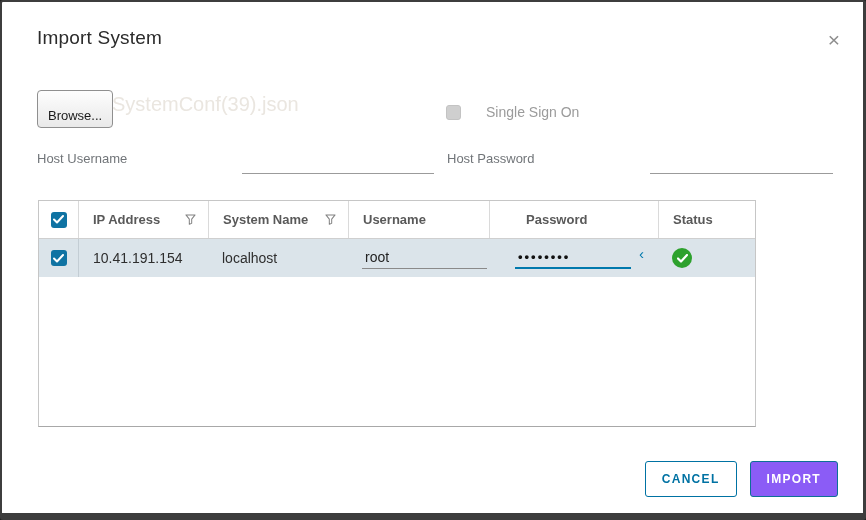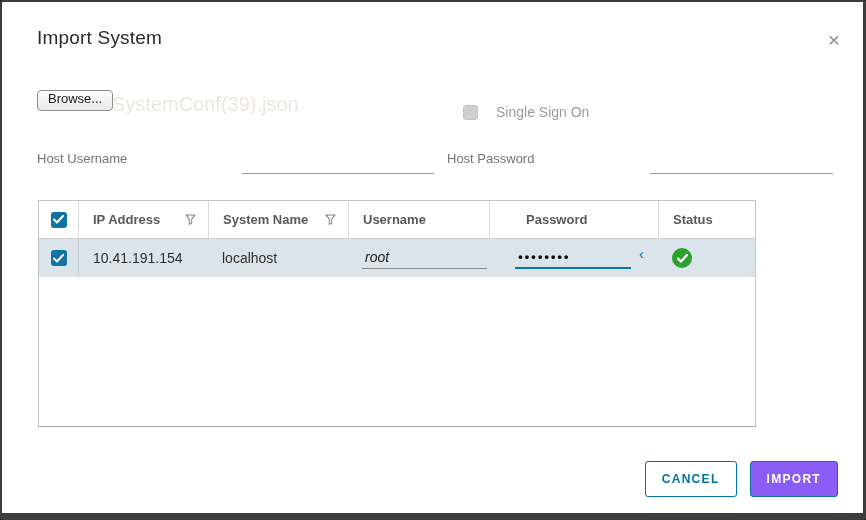--- a/index.html
+++ b/index.html
@@ -11,29 +11,29 @@
   }
   .title {
     position:absolute; left:35px; top:25px;
     font-size:19px; font-weight:400; color:#2b2b2b; letter-spacing:.2px;
   }
   .close {
     position:absolute; right:23px; top:27px; font-size:21px; color:#8d8d8d;
     cursor:pointer; line-height:1;
   }
   .browse-btn {
-    position:absolute; left:35px; top:88px; padding:0 10px 4px;
+    position:absolute; left:35px; top:88px; padding:17px 10px 4px;
     font-size:13px; color:#1a1a1a; font-family:inherit;
     border:1px solid #8f8f8f; border-radius:4px;
     background:linear-gradient(#fdfdfd,#e9e9e9); cursor:pointer;
   }
   .ghost-file {
     position:absolute; left:110px; top:91px; font-size:20px; color:#eae6e0;
   }
-  .sso { position:absolute; left:461px; top:102px; display:flex; align-items:center; gap:18px; }
+  .sso { position:absolute; left:444px; top:102px; display:flex; align-items:center; gap:25px; }
   .sso-box { width:15px; height:15px; background:#cfcfcf; border:1px solid #c3c3c3; border-radius:3px; }
   .sso-label { font-size:14px; color:#9b9b9b; }
   .field-label { position:absolute; top:149px; font-size:13px; color:#717579; }
   .lbl-user { left:35px; }
   .lbl-pass { left:445px; }
   .line-input {
     position:absolute; top:152px; height:20px; background:transparent;
     border:none; border-bottom:1px solid #9b9b9b; font-size:14px; color:#333;
     font-family:inherit; outline:none;
   }
@@ -60,21 +60,21 @@
   .g-data .col-ip { border-left:1px solid #c3cdd4; }
   .g-data .cell { font-size:14px; color:#2e2e2e; }
   .checkbox {
     width:16px; height:16px; background:#0f73a3; border-radius:3px;
     display:flex; align-items:center; justify-content:center; cursor:pointer;
   }
   .funnel-icon { flex:0 0 auto; }
   .cell-input {
     background:transparent; border:none; border-bottom:1px solid #8a8a8a;
     font-size:14px; color:#222; width:125px; height:22px; font-family:inherit;
-    padding:0 0 2px 3px; outline:none;font-style:italic;
+    padding:0 0 2px 3px; outline:none;
   }
   .pass-input {
     width:116px; margin-left:26px; border-bottom:2px solid #0079ad;
     font-size:13px; letter-spacing:2px; font-weight:bold; color:#111;
   }
   .pass-chevron { color:#0079ad; font-size:15px; margin-left:8px; position:relative; top:-5px; cursor:pointer; }
   .status-ok {
     width:20px; height:20px; border-radius:50%; background:#2da12d;
     display:flex; align-items:center; justify-content:center;
   }

